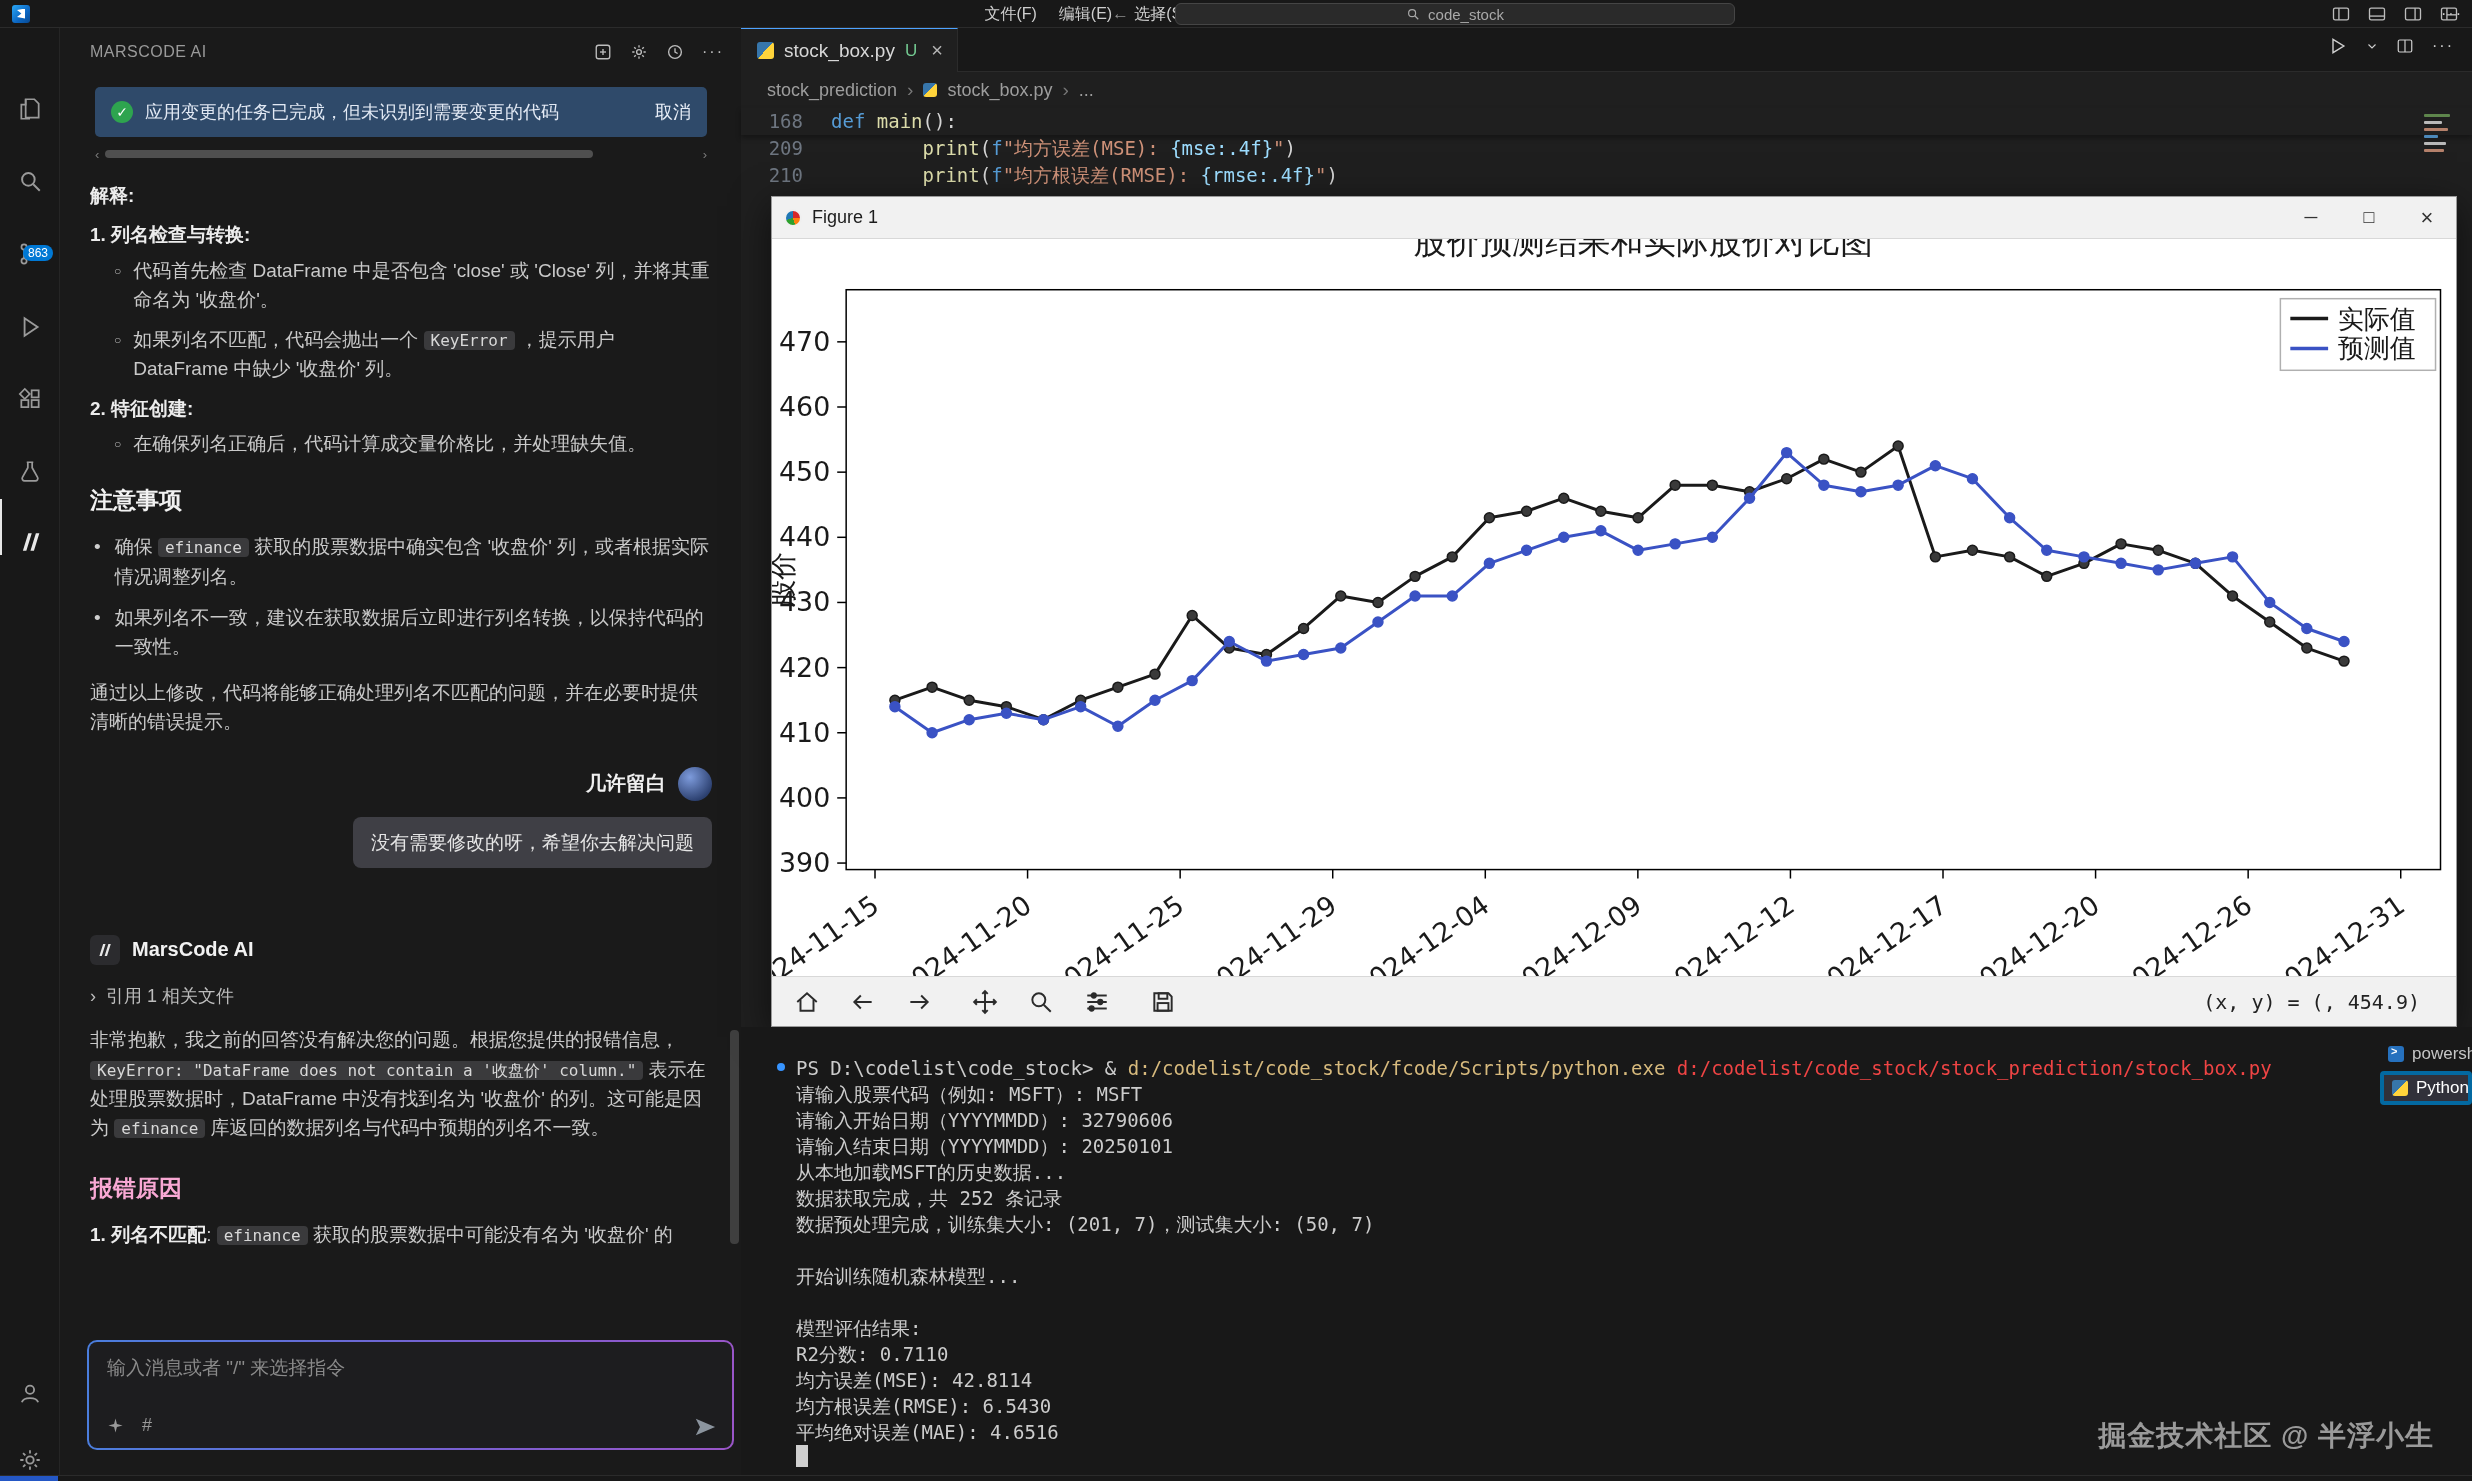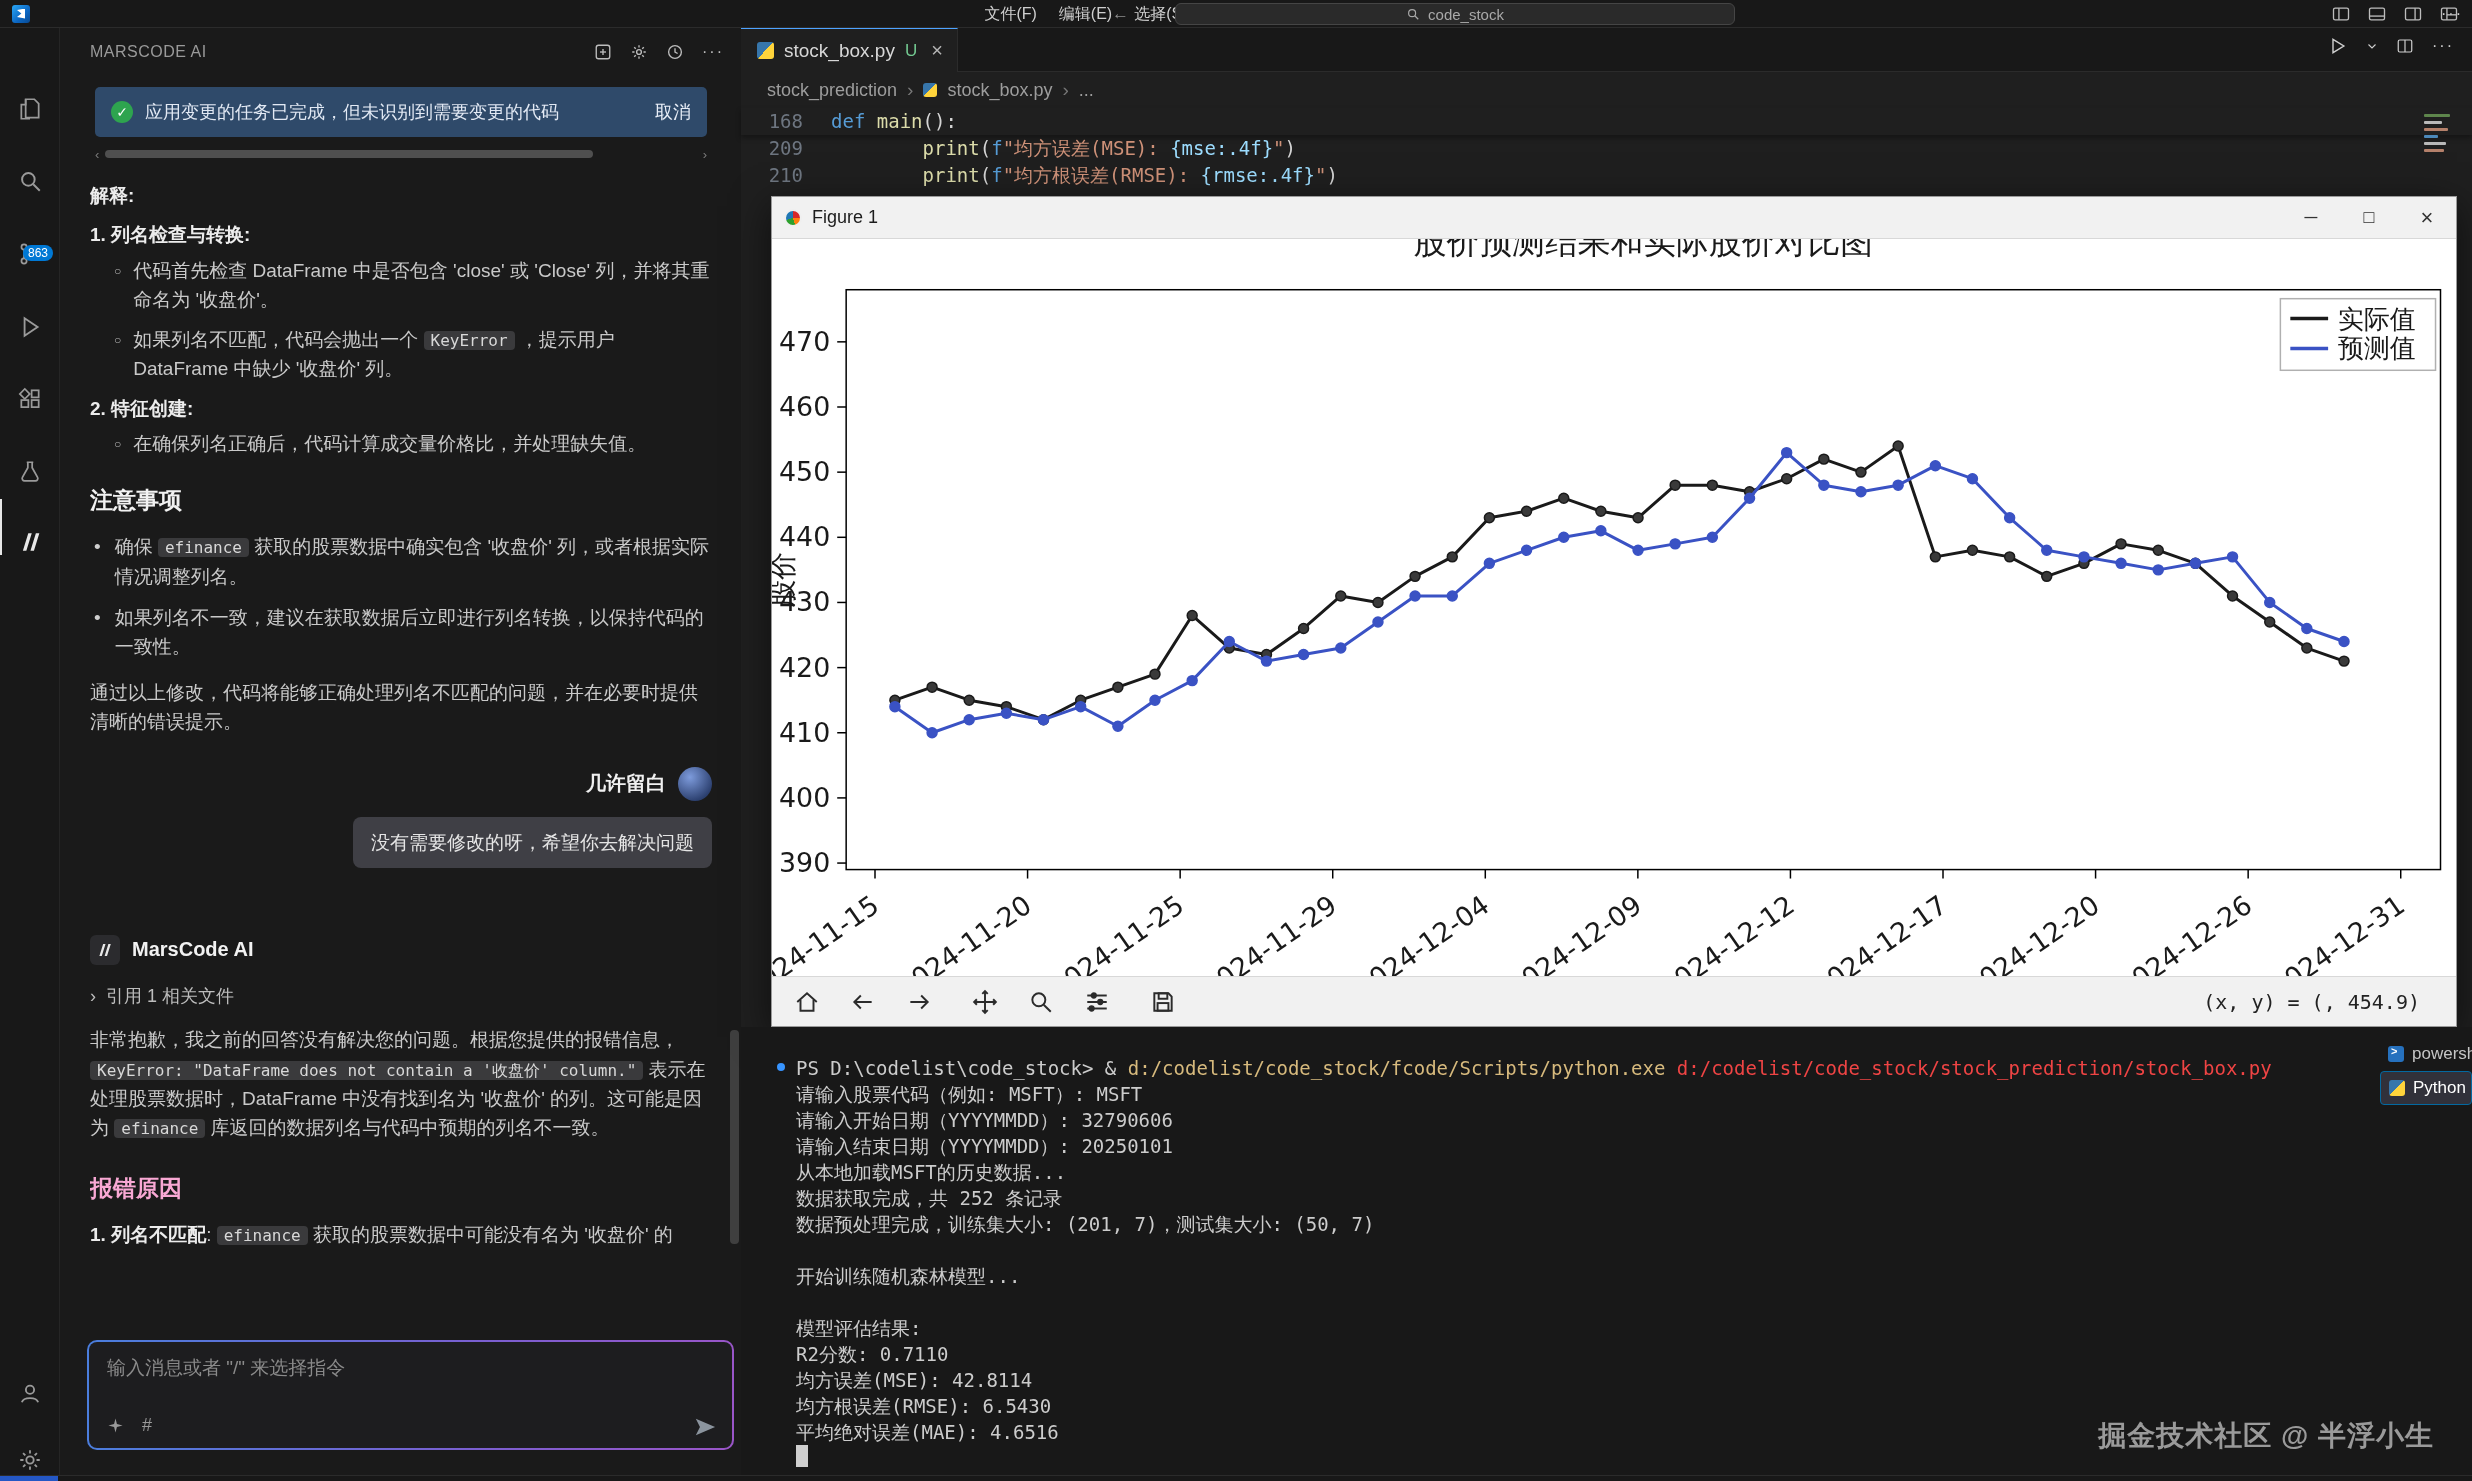--- a/index.html
+++ b/index.html
@@ -95,21 +95,21 @@
 
   
   #terminal { position:absolute; left:741px; top:1027px; width:1731px; height:448px; background:#181818; }
   #term-lines { position:absolute; left:55px; top:28px; font-family:"DejaVu Sans Mono", monospace; font-size:19px; }
   .t-line { min-height:26px; line-height:26px; white-space:pre; }
   .tc-p{color:#cccccc} .tc-cmd{color:#d7ba7d} .tc-arg{color:#ef4444}
   #term-cursor { position:absolute; left:55px; top:418px; width:12px; height:22px; background:#cfcfcf; }
   #cmd-dot { position:absolute; left:36px; top:36px; width:8px; height:8px; border-radius:50%; background:#3794ff; }
   #term-tab-list { position:absolute; right:0px; top:10px; width:92px; overflow:hidden; }
   .term-tab { height:34px; display:flex; align-items:center; gap:8px; padding-left:8px; color:#c5c5c5; font-size:17px; white-space:nowrap; }
-  .term-tab.active { background:#31313a; border:1px solid #0369a1; border-radius:4px; color:#fff; }
+  .term-tab.active { background:#31313a; border:4px solid #0369a1; border-radius:4px; color:#fff; }
   .tt-icon { width:16px; height:16px; border-radius:3px; flex:none; }
   .tt-icon.powershell-icon { background:#2671be; position:relative; }
   .tt-icon.powershell-icon::after { content:">"; position:absolute; left:3px; top:-1px; color:#fff; font-size:11px; font-weight:bold; }
   .tt-icon.python-icon { background:linear-gradient(135deg,#3776ab 50%,#ffd43b 50%); }
   #watermark { position:absolute; right:38px; top:390px; font-size:28px; font-weight:600; color:#9a9a9a; letter-spacing:1px; }
 
   
   #statusbar { position:absolute; left:0; top:1475px; width:2473px; height:30px; background:#181818; border-top:1px solid #2b2b2b; }
   #remote-chunk { position:absolute; left:0; top:0; width:58px; height:30px; background:#2457c5; }
 

